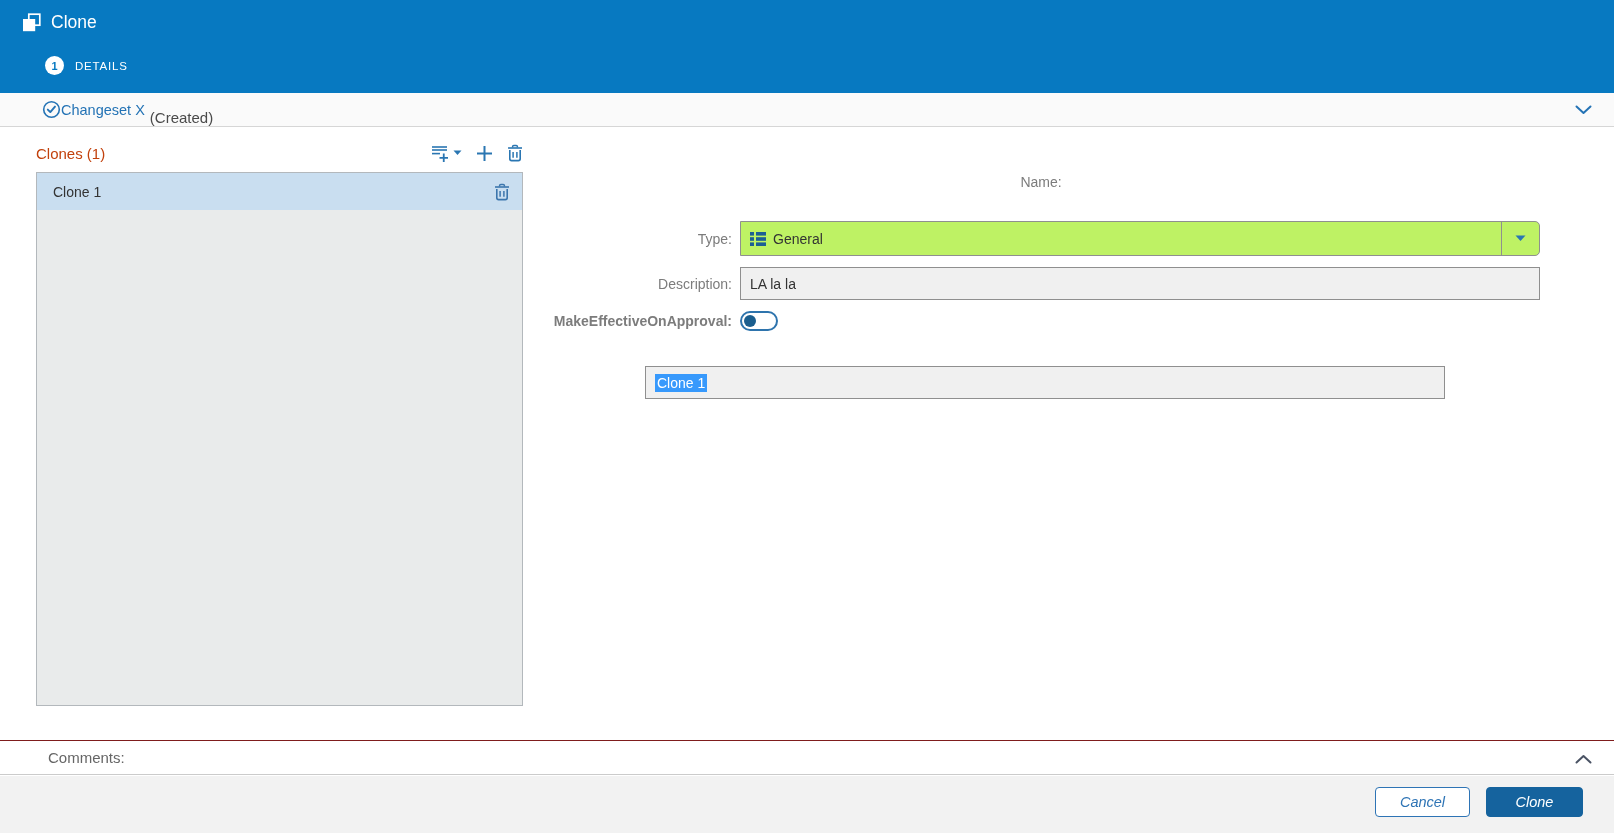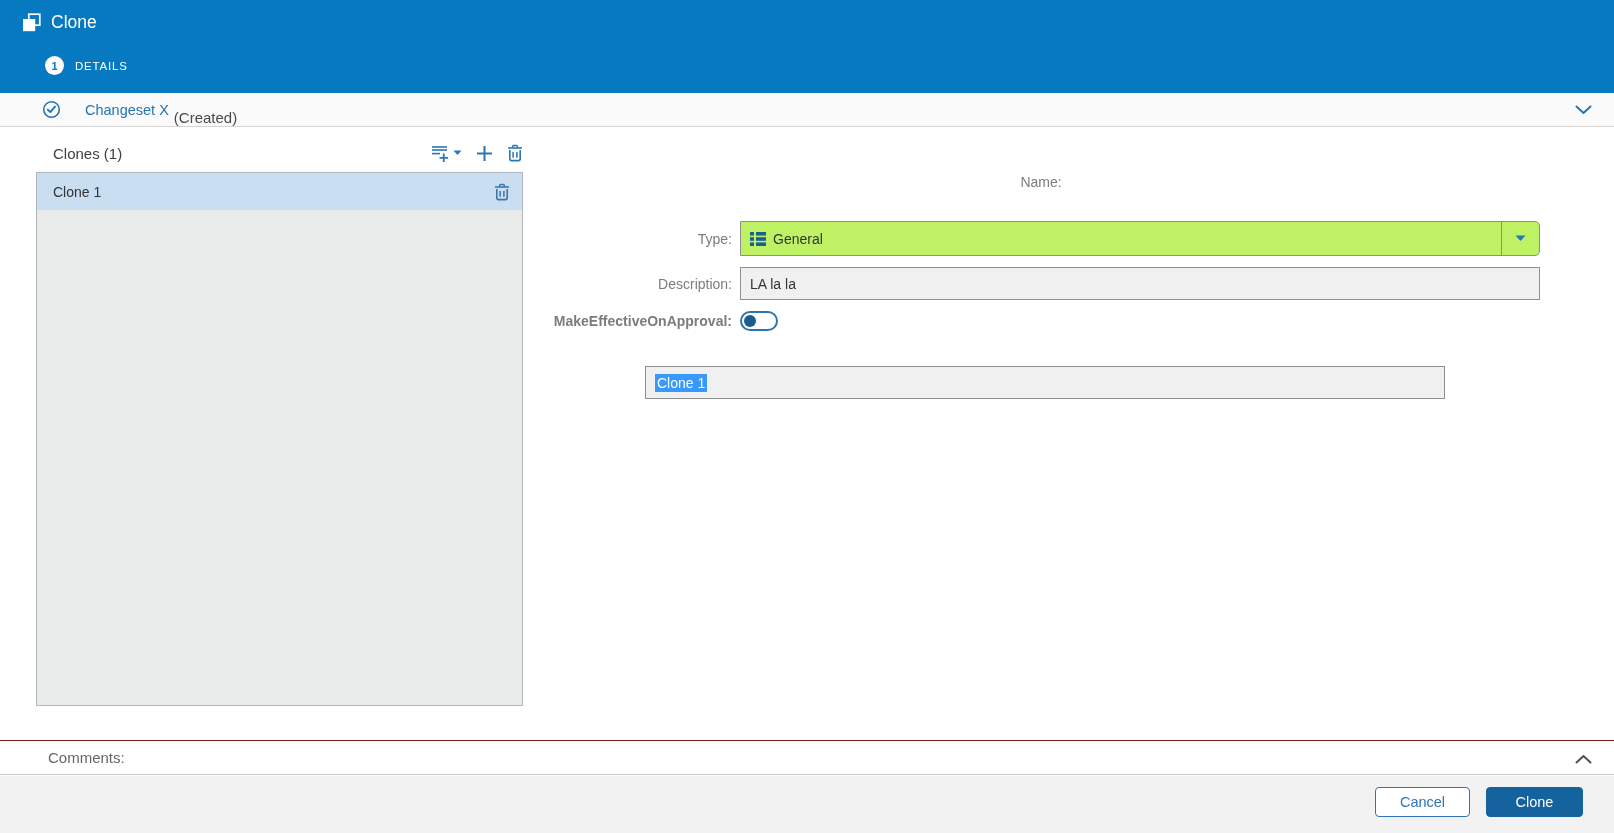--- a/index.html
+++ b/index.html
@@ -12,28 +12,28 @@
   .title-row { position:absolute; left:22px; top:12px; display:flex; align-items:center; gap:9px; }
   .dialog-title { color:#fff; font-size:17.5px; }
   .steps-row { position:absolute; left:45px; top:56px; display:flex; align-items:center; gap:11px; }
   .step-circle { width:19px; height:19px; border-radius:50%; background:#fff; color:#0779c1;
                  font-size:11px; font-weight:bold; display:flex; align-items:center; justify-content:center; }
   .step-label { color:#fff; font-size:11.5px; letter-spacing:0.8px; }
 
   
   .changeset-row { position:absolute; left:0; top:93px; width:1614px; height:34px; background:#fafafa;
                    border-bottom:1px solid #d6d6d6; display:flex; align-items:center; padding-left:42px; }
-  .changeset-link { color:#2473b5; font-size:14.5px; margin-left:24px; text-decoration:none; cursor:pointer; }
+  .changeset-link { color:#2473b5; font-size:14.5px; margin-left:0; text-decoration:none; cursor:pointer; }
   .changeset-status { color:#4a4a4a; font-size:15px; margin-left:5px;margin-top:16px; }
   .changeset-row .chev { position:absolute; right:22px; top:12px; cursor:pointer; }
 
   
   .panel-header { position:absolute; left:36px; top:141px; width:487px; height:24px;
                   display:flex; align-items:center; }
-  .panel-title { color:#404040; font-size:15px;margin-left:17px; }
+  .panel-title { color:#c2410c; font-size:15px; }
   .panel-actions { margin-left:auto; display:flex; align-items:center; gap:14px; }
   .icon-btn { display:flex; align-items:center; cursor:pointer; }
   .clone-list { position:absolute; left:36px; top:172px; width:487px; height:534px;
                 background:#e9ebeb; border:1px solid #b3b8bc; }
   .clone-row { height:37px; background:#c9def0; display:flex; align-items:center;
                padding:0 12px 0 16px; cursor:pointer; }
   .clone-row-label { color:#333; font-size:14px; }
   .clone-row .icon-btn { margin-left:auto; }
 
   
@@ -59,21 +59,21 @@
   
   .comments-row { position:absolute; left:0; top:740px; width:1614px; height:35px; background:#fff;
                   border-top:1px solid #7f1d1d; border-bottom:1px solid #cbcbcb;
                   display:flex; align-items:center; padding-left:48px; }
   .comments-label { color:#666; font-size:15px; }
   .comments-row .chev { position:absolute; right:22px; top:13px; cursor:pointer; }
 
   
   .footer { position:absolute; left:0; top:776px; width:1614px; height:57px; background:#f2f2f2; }
   .btn { position:absolute; top:11px; height:30px; border-radius:4px; font-size:14.5px;
-         font-family:"Liberation Sans", sans-serif; cursor:pointer; }
+         font-family:"Liberation Sans", sans-serif; cursor:pointer;font-style:italic; }
   .btn-cancel { right:144px; width:95px; background:#fff; border:1px solid #2e74b5; color:#2e74b5; }
   .btn-clone  { right:31px;  width:97px; background:#15639e; border:1px solid #15639e; color:#fff; }
 
   svg { display:block; }
 </style>
 </head>
 <body>
 
 <div class="screen">
 

